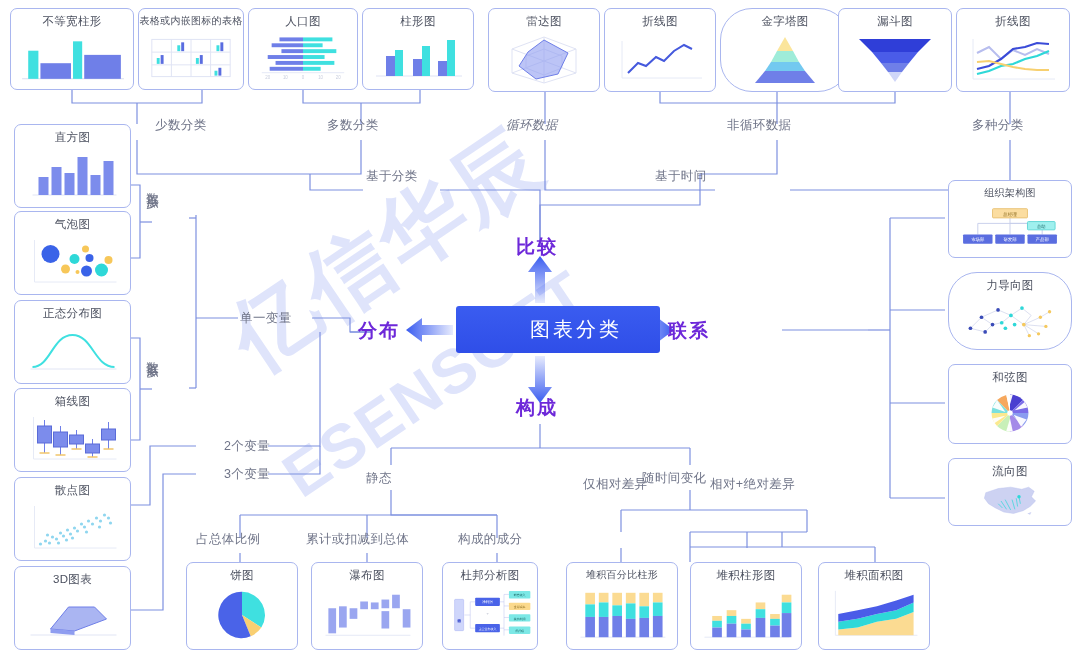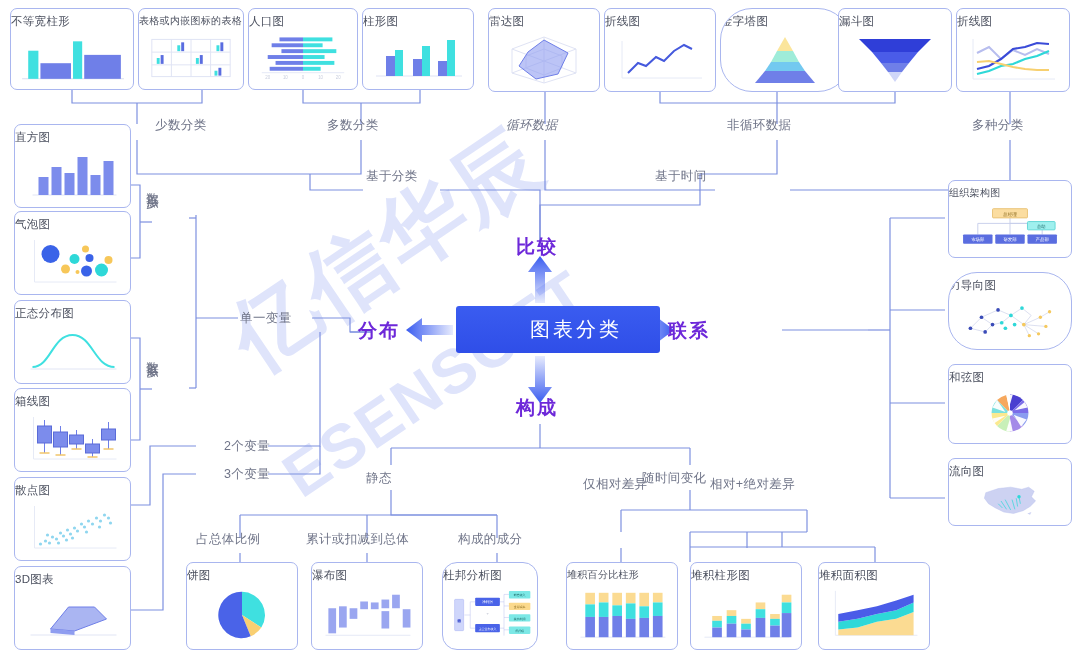--- a/index.html
+++ b/index.html
@@ -32,20 +32,21 @@
   .card{
     position:absolute;
     border:1px solid #a9b6ef;
     border-radius:7px;
     background:#fff;
     box-sizing:border-box;
     overflow:hidden;
   }
   .card .ttl{
     position:absolute;left:0;right:0;top:5px;
+    text-align:center;
     font-size:11.5px;
     color:#4a4f5e;
     letter-spacing:.3px;
     white-space:nowrap;
   }
   .card .ttl.sm{font-size:10px;}
   .thumb{position:absolute;left:5px;right:5px;top:24px;bottom:6px;}
   .thumb svg{width:100%;height:100%;display:block;}
 
   
@@ -662,21 +663,21 @@
           <rect x="55" y="16" width="8" height="7"></rect>
           <rect x="66" y="13" width="8" height="9"></rect>
           <rect x="77" y="8" width="8" height="14"></rect>
           <rect x="66" y="25" width="8" height="18"></rect>
           <rect x="88" y="23" width="8" height="19"></rect>
         </g>
       </svg>
     </div>
   </div>
 
-  <div class="card" style="left:442px;top:562px;width:96px;height:88px;border-radius:15px;">
+  <div class="card" style="left:442px;top:562px;width:96px;height:88px;">
     <div class="ttl">杜邦分析图</div>
     <div class="thumb">
       <svg viewBox="0 0 102 58">
         <g stroke="#b9c0ee" fill="none" stroke-width="0.6">
           <path d="M20,29 L27,29 M27,13 L27,45 M27,13 L33,13 M27,45 L33,45"></path>
           <path d="M63,13 L68,13 M68,4 L68,54 M68,4 L74,4 M68,18 L74,18 M68,32 L74,32 M68,47 L74,47"></path>
           <path d="M63,45 L68,45"></path>
         </g>
         <rect x="8" y="10" width="11" height="38" rx="1" fill="#cfd6fb" stroke="#9aa6f0" stroke-width="0.5"></rect>
         <text x="13.5" y="31" font-size="4" fill="#4a5bd0" text-anchor="middle" writing-mode="tb" font-family="Liberation Sans, sans-serif">销售净利润</text>

